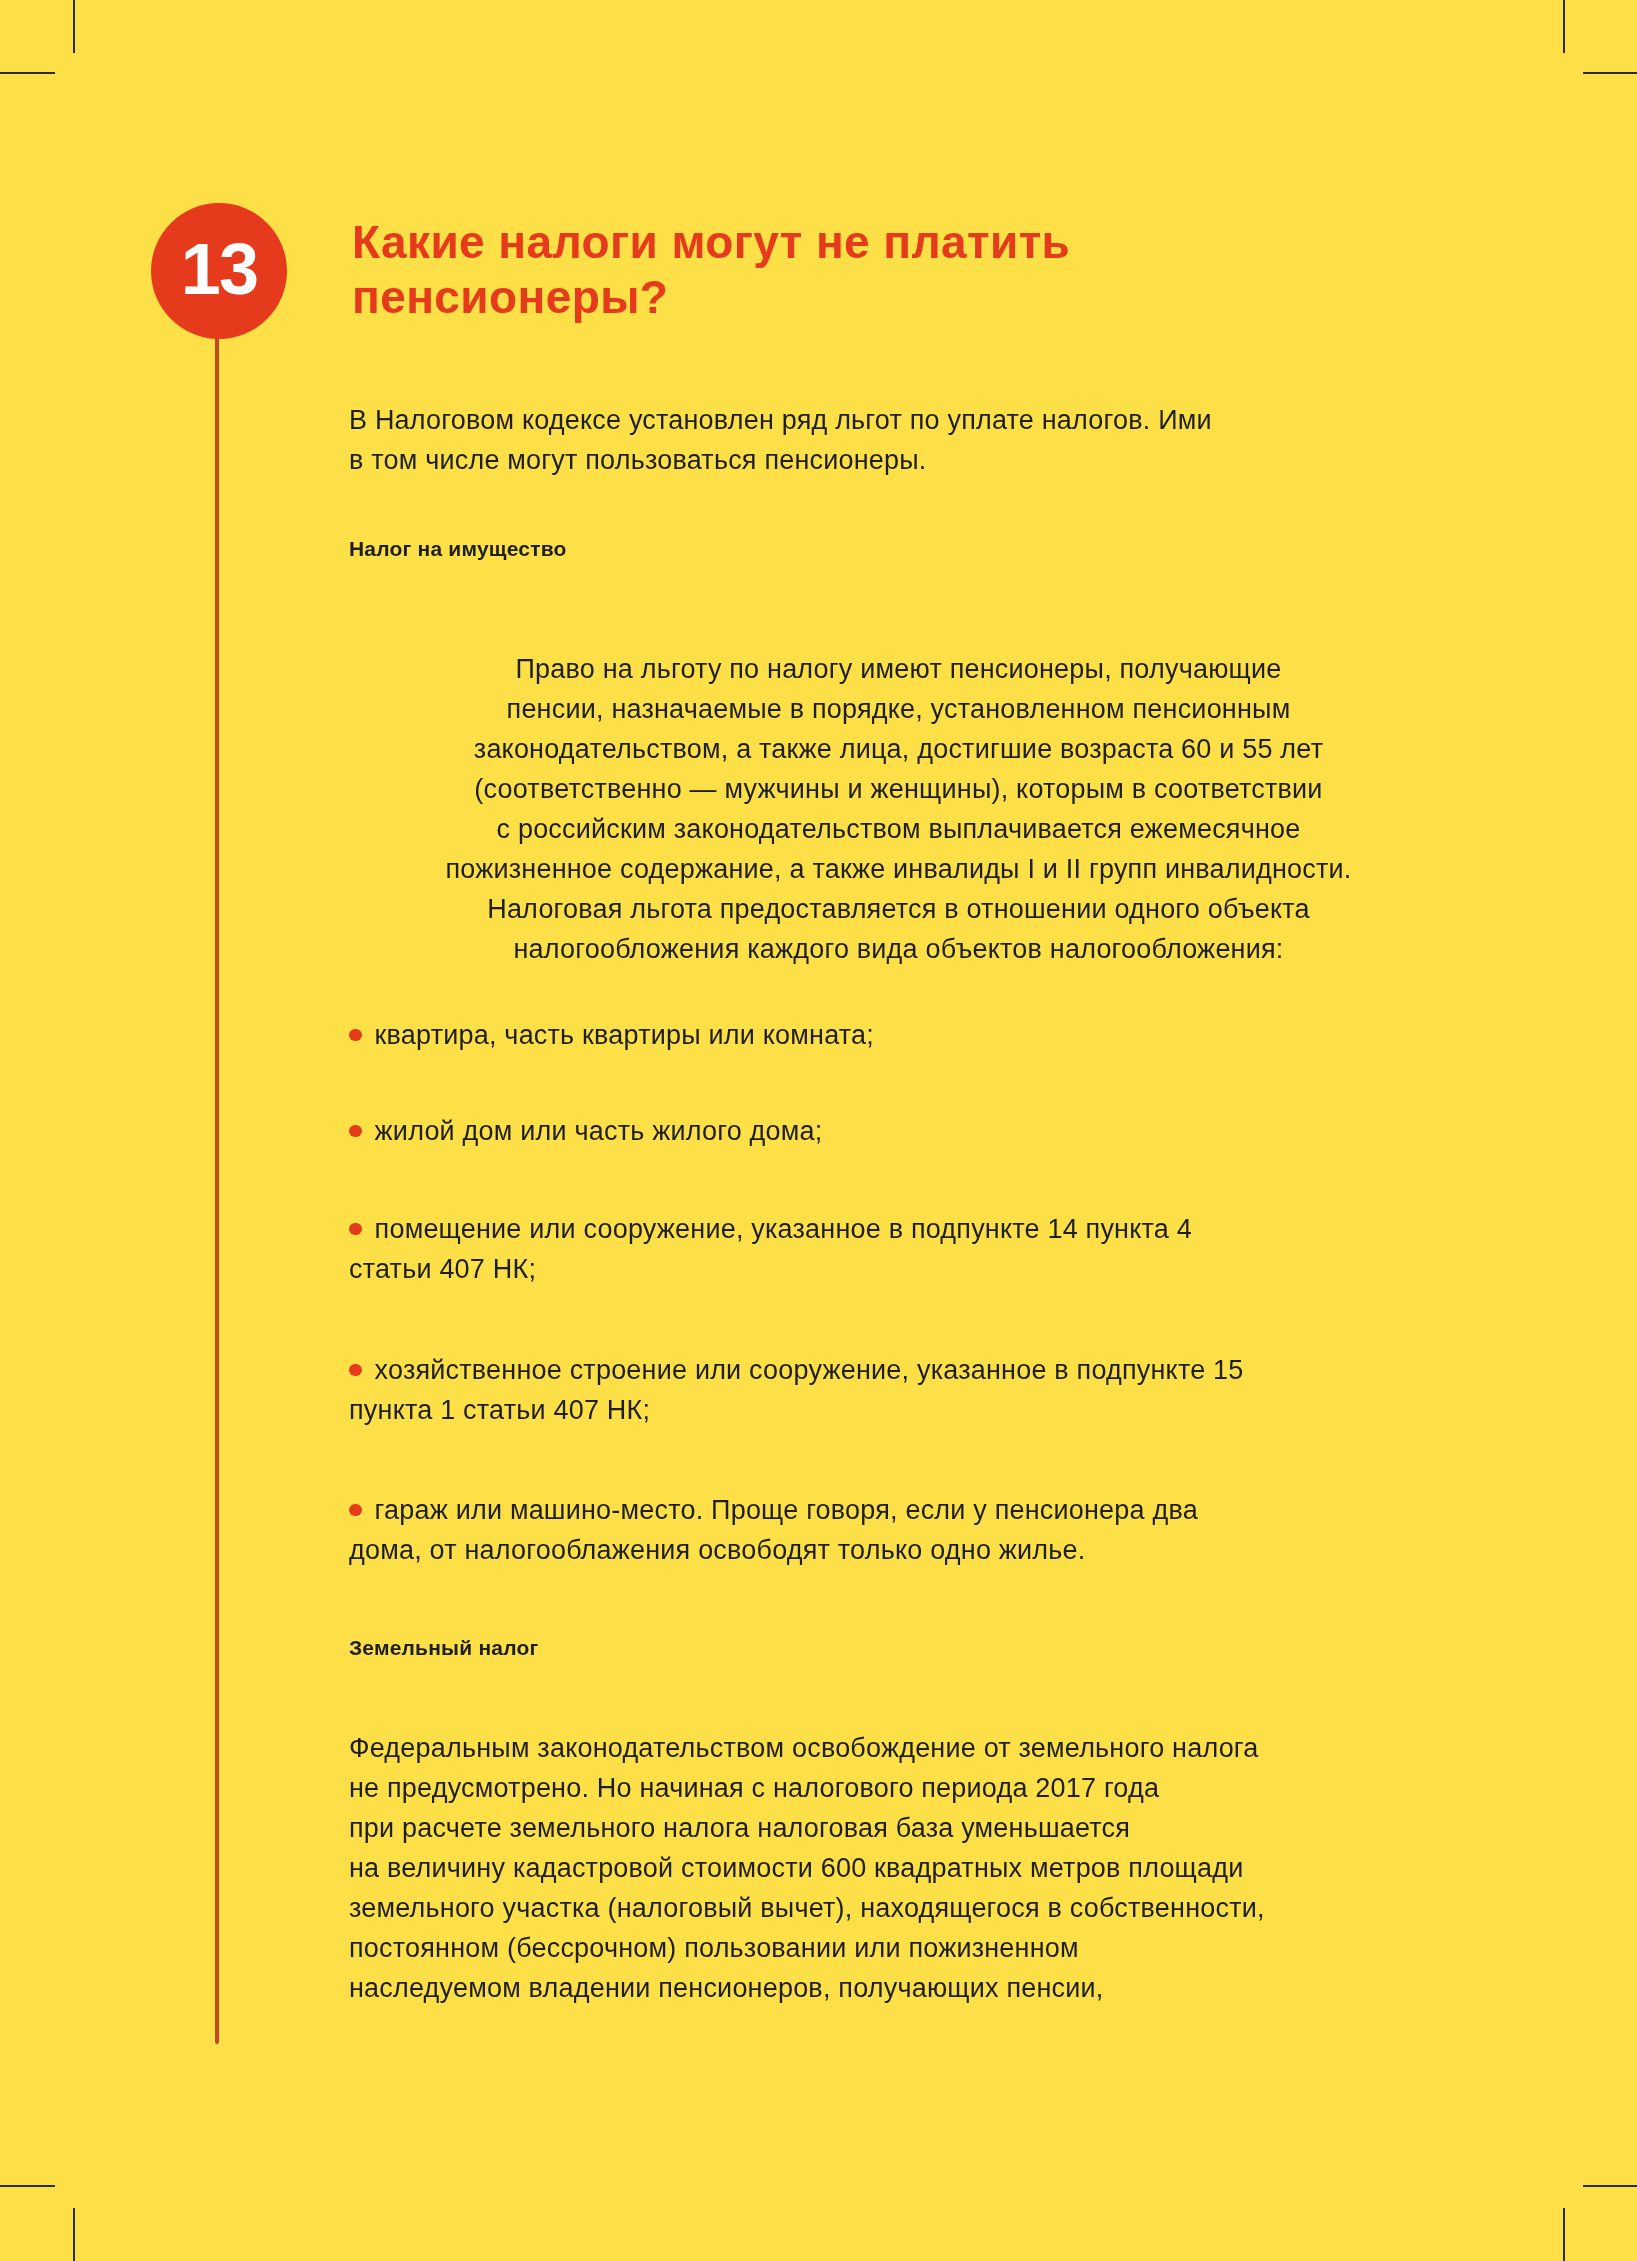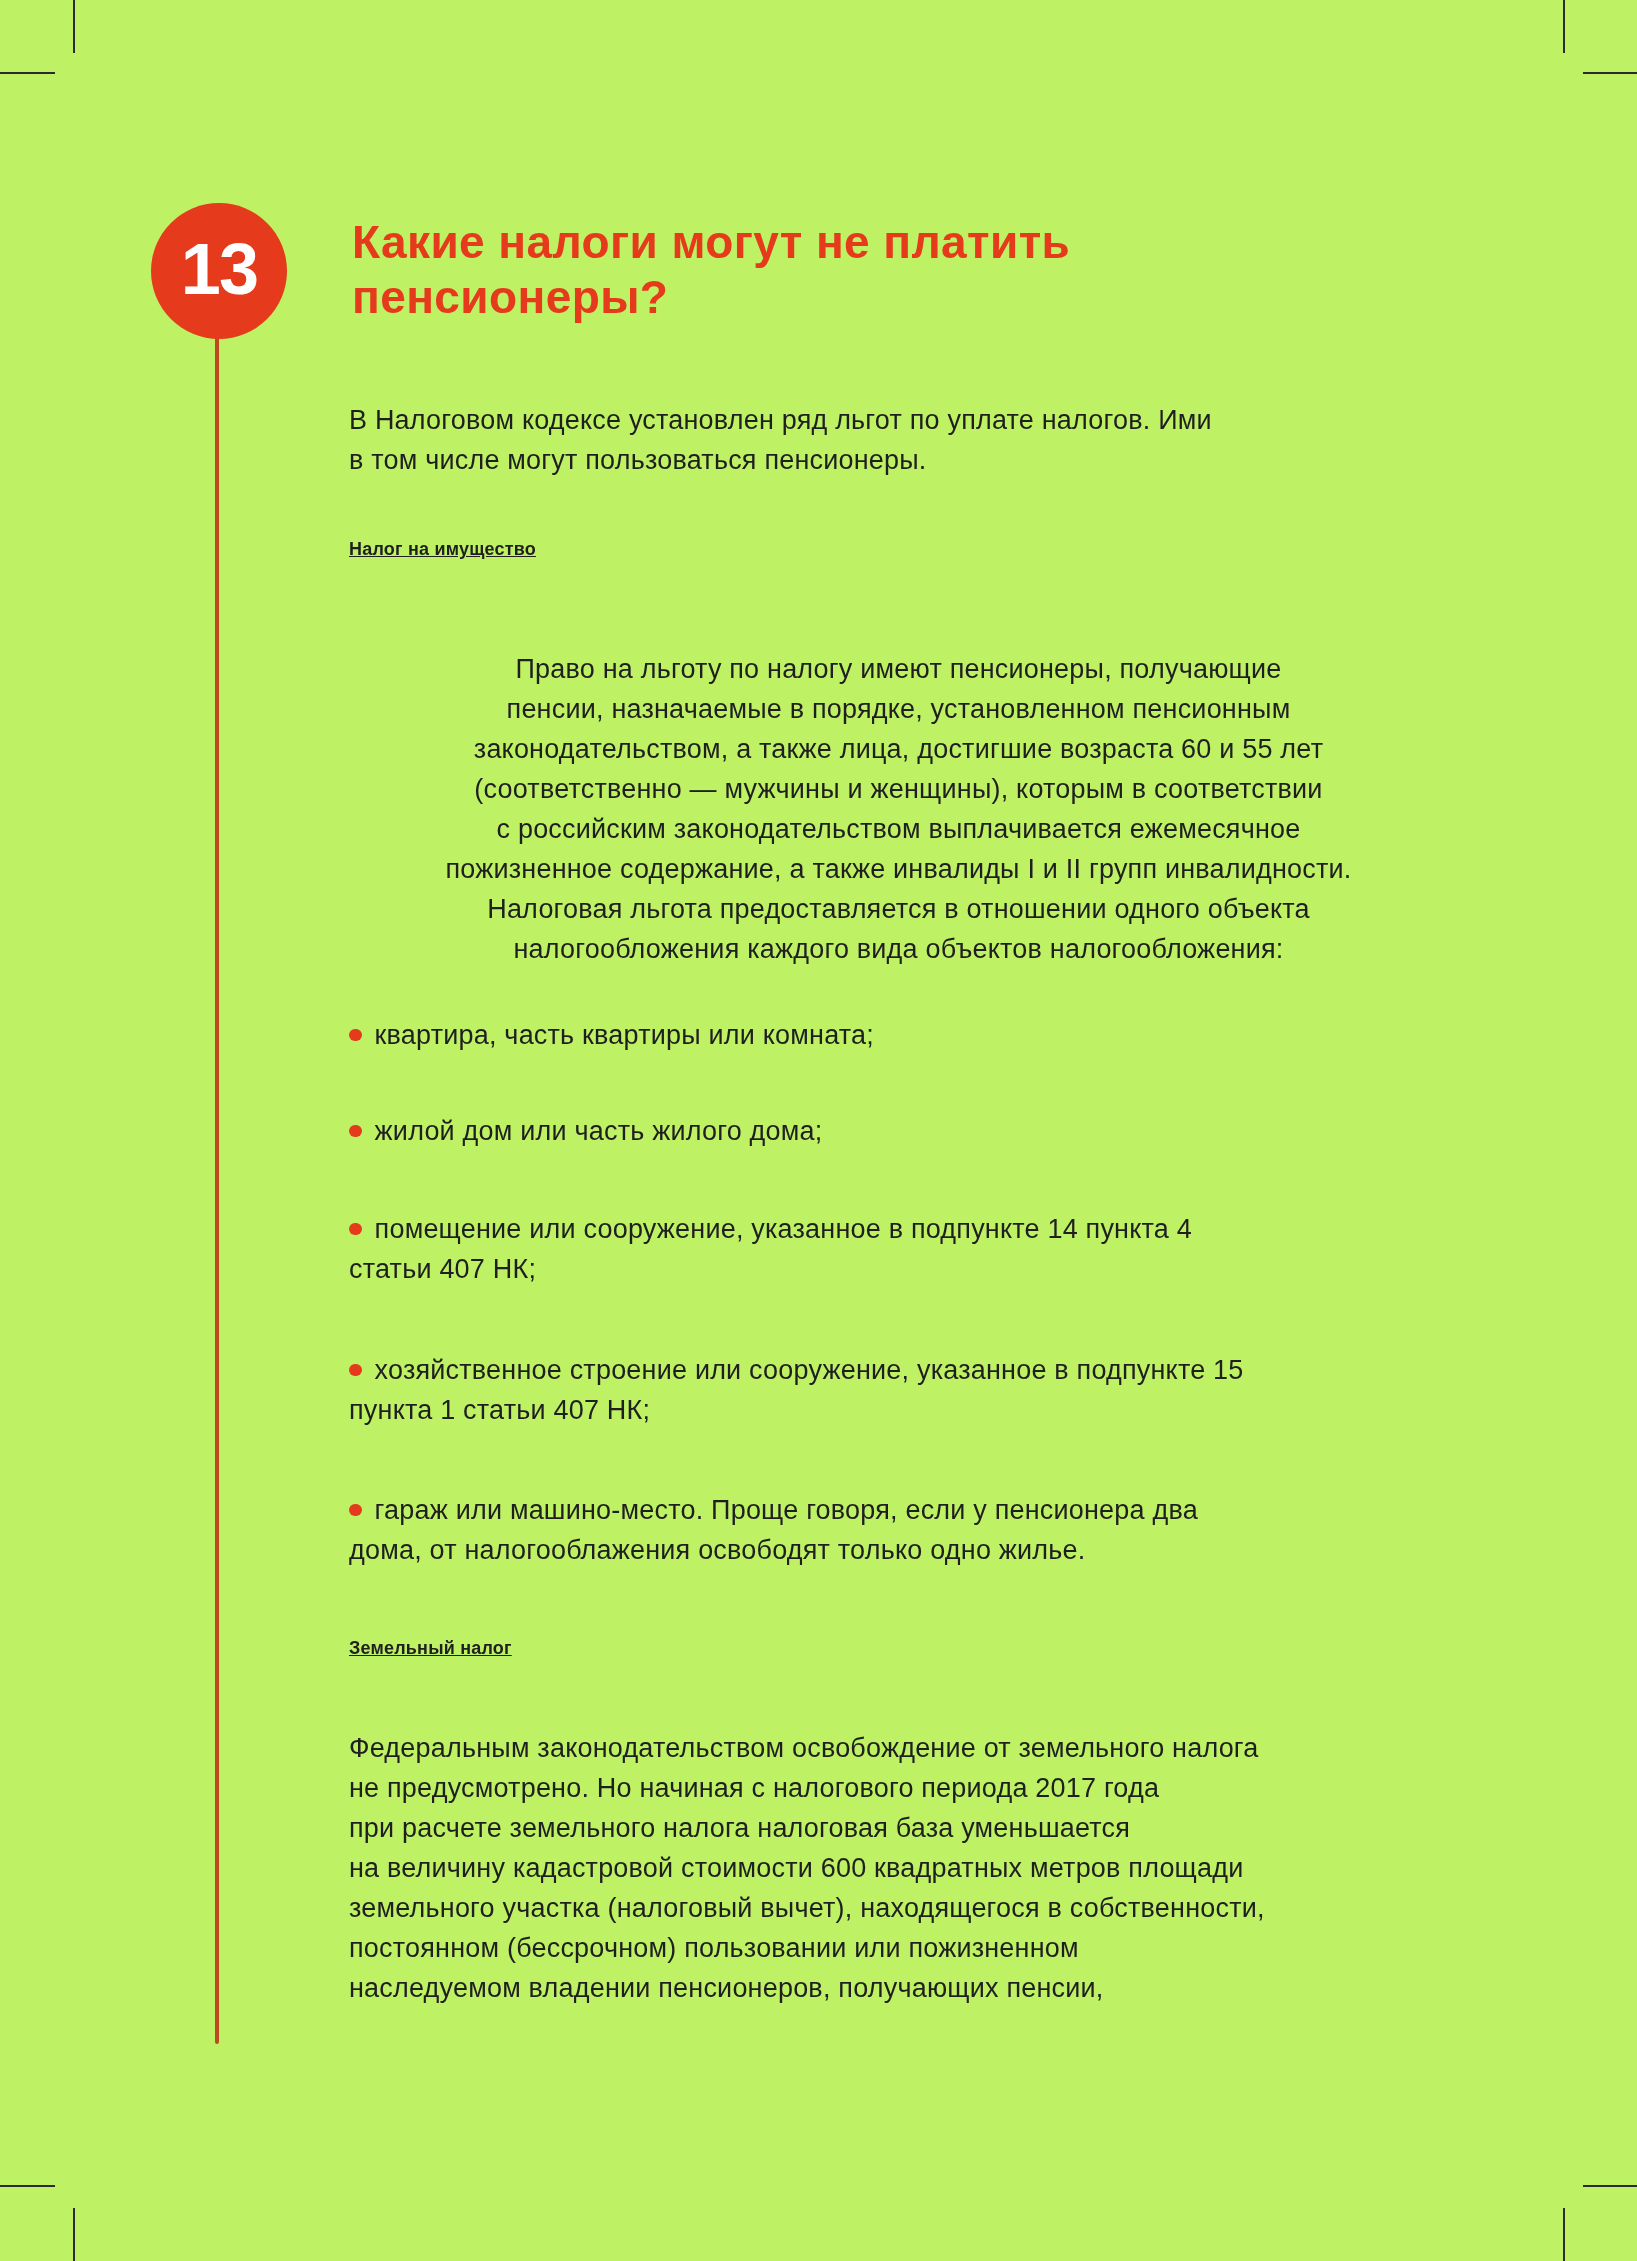--- a/index.html
+++ b/index.html
@@ -4,21 +4,21 @@
 <style>
   html, body {
     margin: 0;
     padding: 0;
     background: #ffffff;
   }
   .page {
     position: relative;
     width: 1638px;
     height: 2261px;
-    background: #bef264;
+    background: #fde047;
     overflow: hidden;
     font-family: "Liberation Sans", sans-serif;
     color: var(--text, #1f1f1f);
   }
 
   
   .crop {
     position: absolute;
     background: #2b2b2b;
   }
@@ -90,26 +90,25 @@
     font-weight: 400;
     letter-spacing: 0.2px;
     color: var(--text, #1f1f1f);
   }
   .intro      { top: 400px; }
   .sub-1      { top: 533px; }
   .para-1     { top: 649px; }
   .sub-2      { top: 1632px; }
   .para-2     { top: 1728px; }
   .subheading {
-    font-size: 18px;
+    font-size: 21px;
     line-height: 32px;
     font-weight: 700;
     letter-spacing: 0.2px;
     color: var(--text, #1f1f1f);
-    text-decoration: underline;
   }
 
   
   .bullet { }
   .bullet-1 { top: 1015px; }
   .bullet-2 { top: 1111px; }
   .bullet-3 { top: 1209px; }
   .bullet-4 { top: 1350px; }
   .bullet-5 { top: 1490px; }
   .dot {

